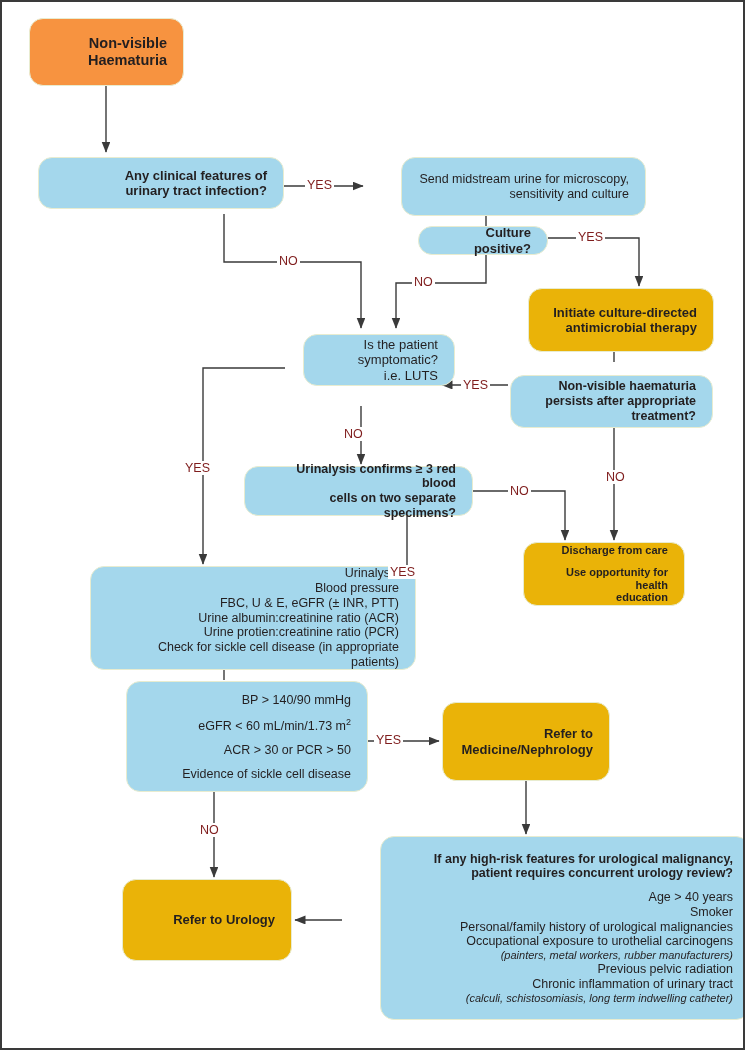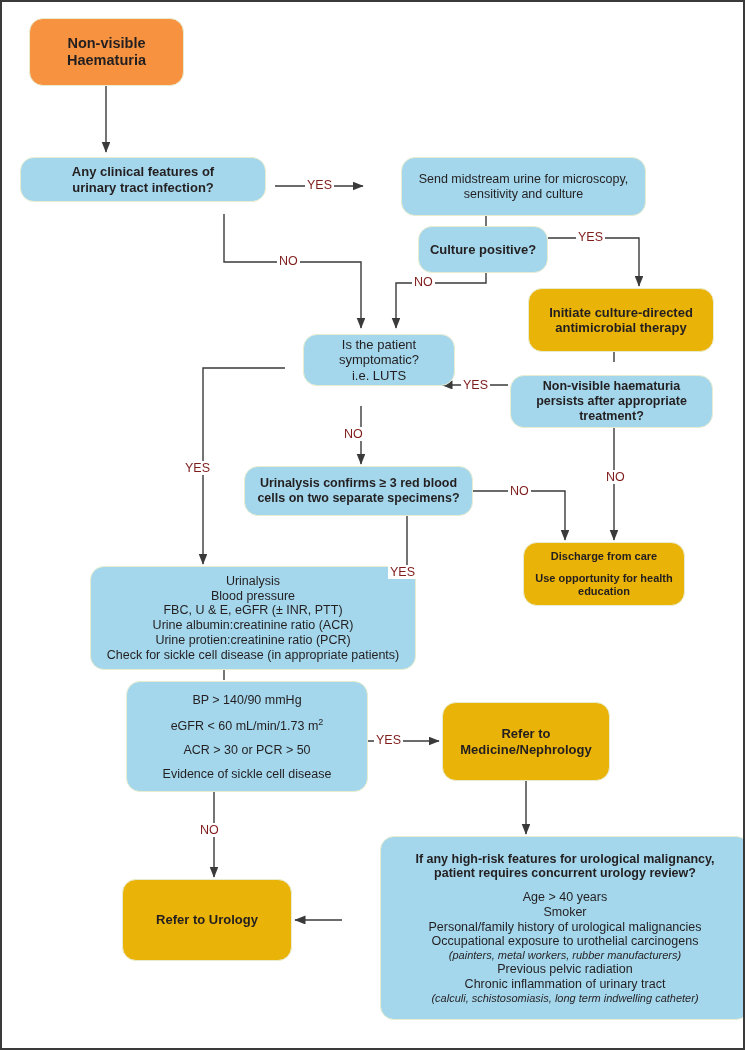--- a/index.html
+++ b/index.html
@@ -13,25 +13,25 @@
     overflow:hidden;
   }
   #connectors{position:absolute;left:0;top:0;width:745px;height:1050px;}
   .node{
     position:absolute;
     box-sizing:border-box;
     border-radius:14px;
     display:flex;
     align-items:center;
     justify-content:center;
-    text-align:center;
+    text-align:right;
     color:#231f20;
     border:1px solid #e8ecd0;
     line-height:1.18;
-    padding:4px 8px;
+    padding:4px 16px;
   }
   .n-orange{background:#f79340;}
   .n-blue{background:#a4d7ec;}
   .n-purple{background:#eab308;}
   .bold{font-weight:bold;}
   .reg{font-weight:normal;margin-left:36px;}
   .node .inner{width:100%;}
   .lbl{
     position:absolute;
     font-size:12.5px;
@@ -96,35 +96,35 @@
     </g>
   </svg>
 
   <div class="node n-orange bold" style="left:27px;top:16px;width:155px;height:68px;font-size:14.5px;">
     <div class="inner">
       <div>Non-visible</div>
       <div>Haematuria</div>
     </div>
   </div>
 
-  <div class="node n-blue bold" style="left:18px;top:155px;width:246px;height:45px;font-size:13px;">
+  <div class="node n-blue bold" style="left:36px;top:155px;width:246px;height:52px;font-size:13px;">
     <div class="inner">
       <div>Any clinical features of</div>
       <div>urinary tract infection?</div>
     </div>
   </div>
 
   <div class="node n-blue reg" style="left:363px;top:155px;width:245px;height:59px;font-size:12.5px;">
     <div class="inner">
       <div>Send midstream urine for microscopy,</div>
       <div>sensitivity and culture</div>
     </div>
   </div>
 
-  <div class="node n-blue bold" style="left:416px;top:224px;width:130px;height:47px;font-size:13px;">
+  <div class="node n-blue bold" style="left:416px;top:224px;width:130px;height:29px;font-size:13px;">
     <div class="inner">
       <div>Culture positive?</div>
     </div>
   </div>
 
   <div class="node n-purple bold" style="left:526px;top:286px;width:186px;height:64px;font-size:13px;">
     <div class="inner">
       <div>Initiate culture-directed</div>
       <div>antimicrobial therapy</div>
     </div>

